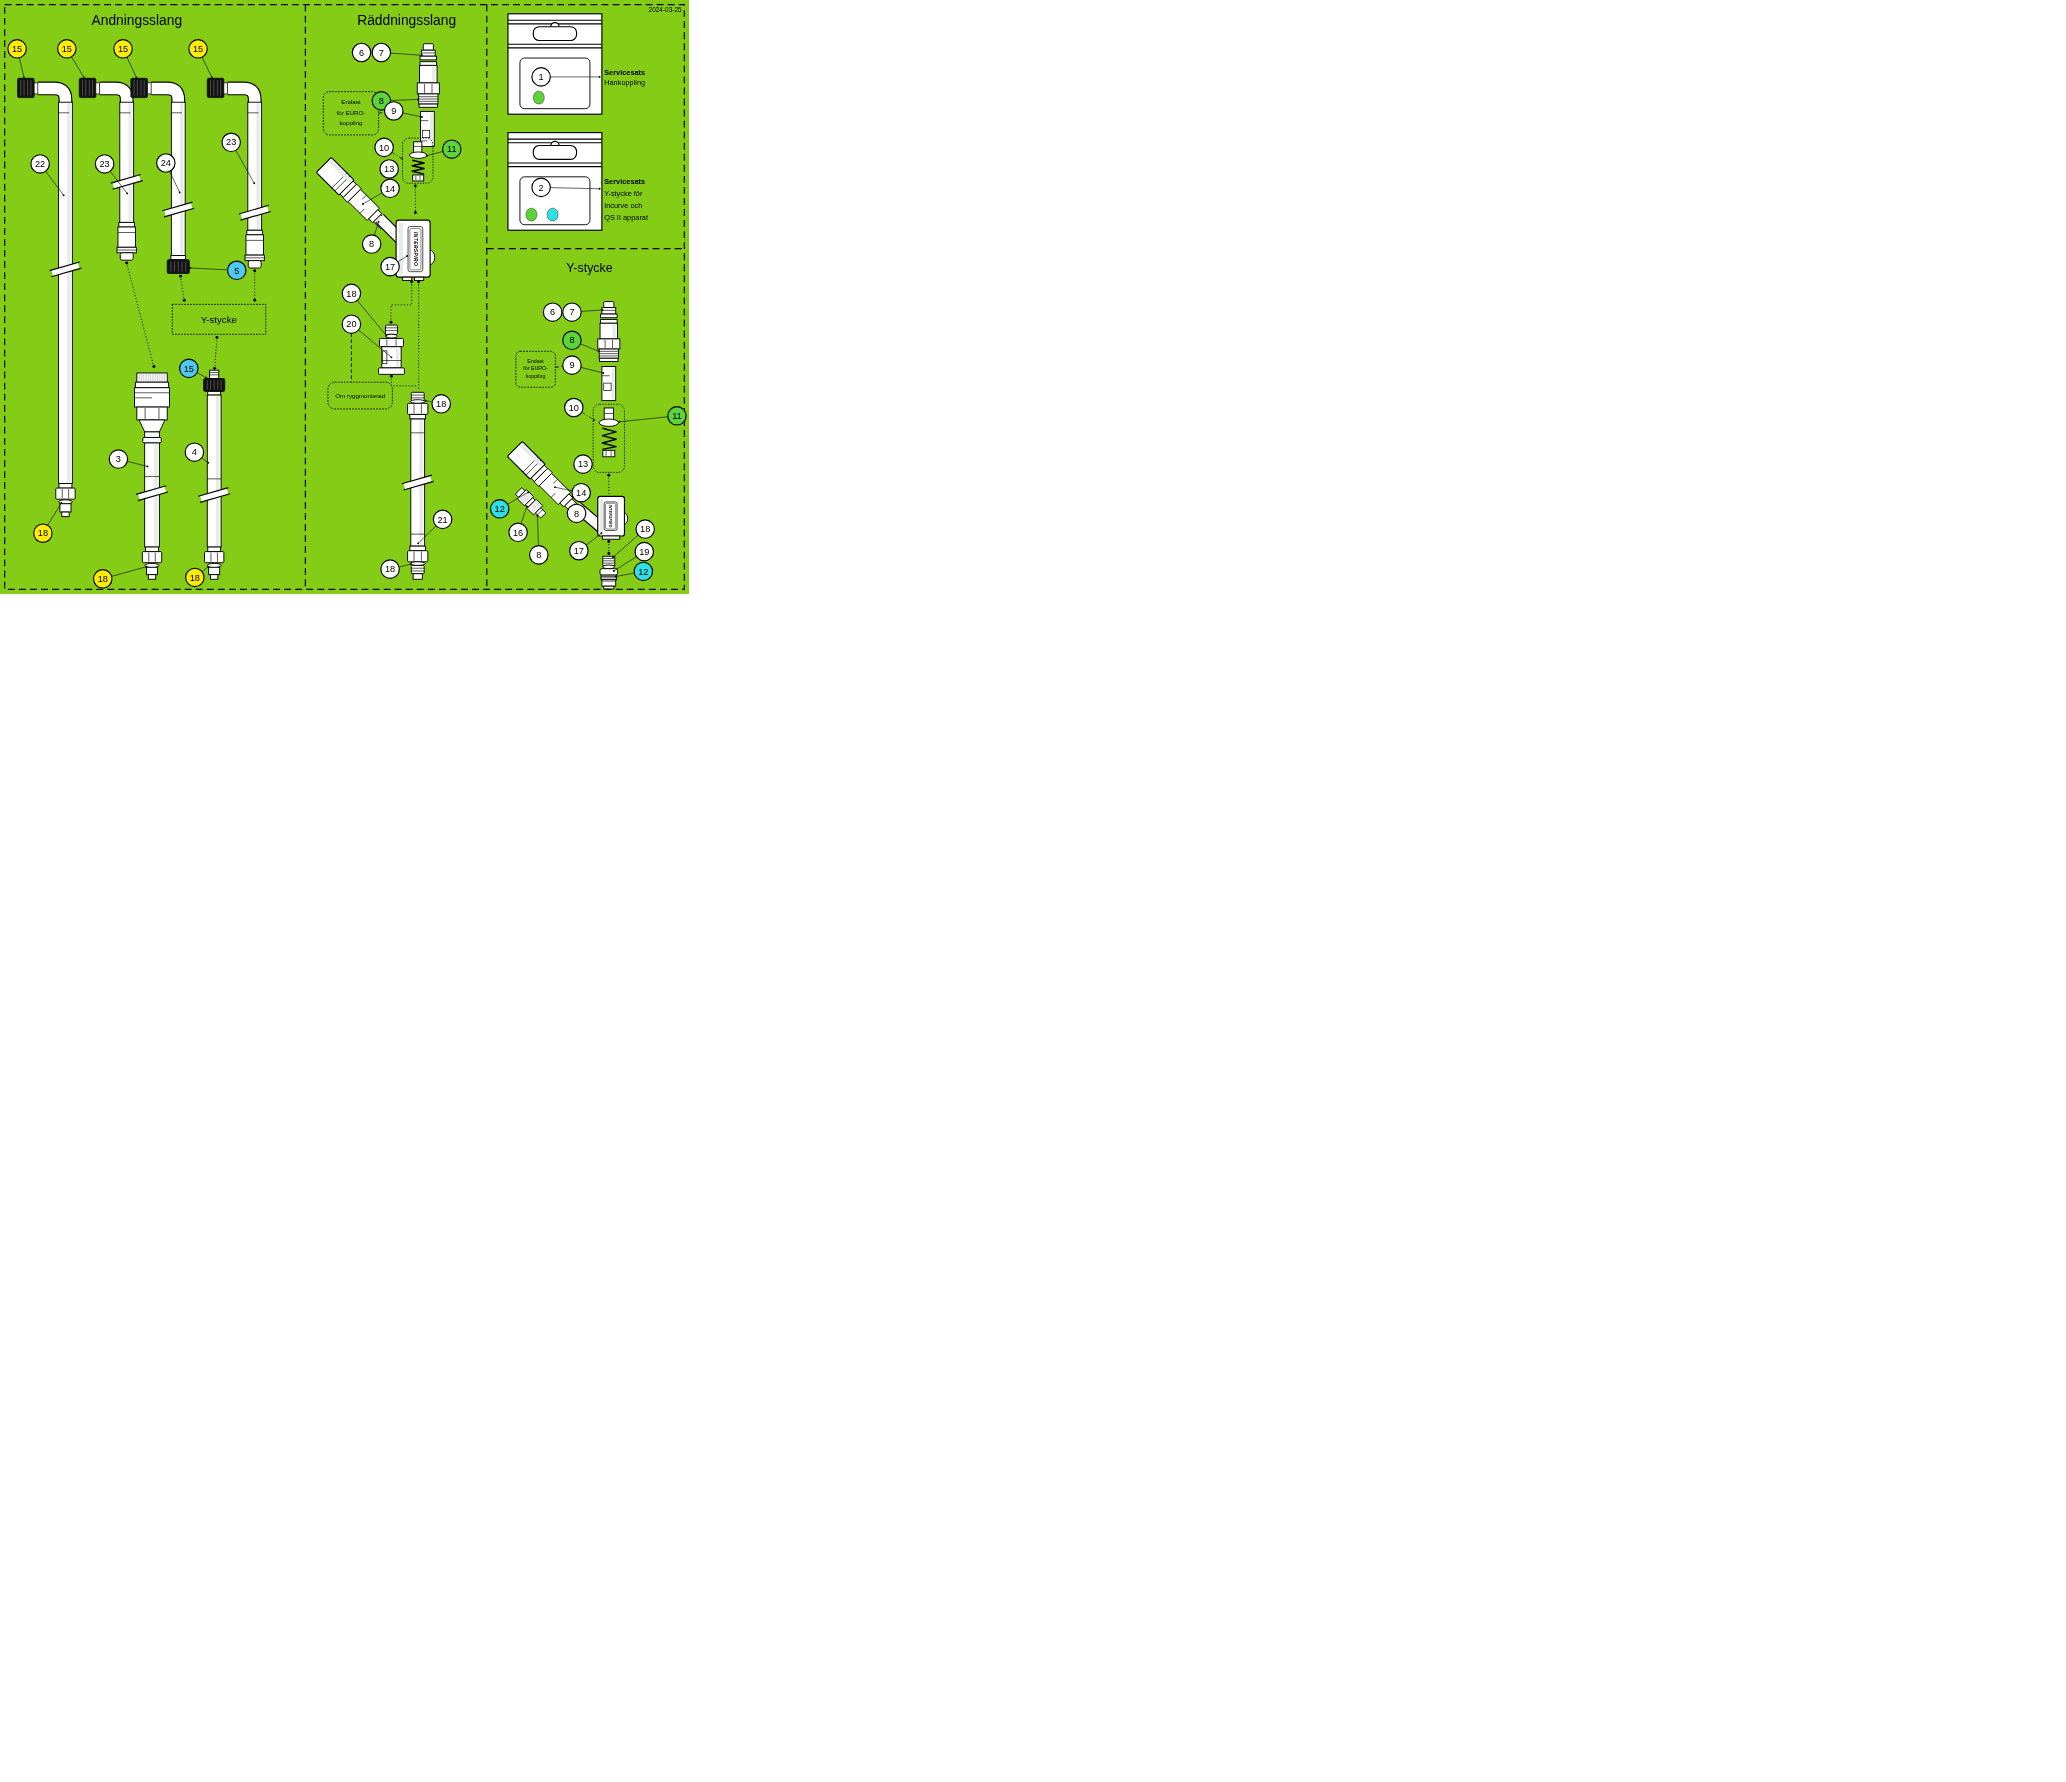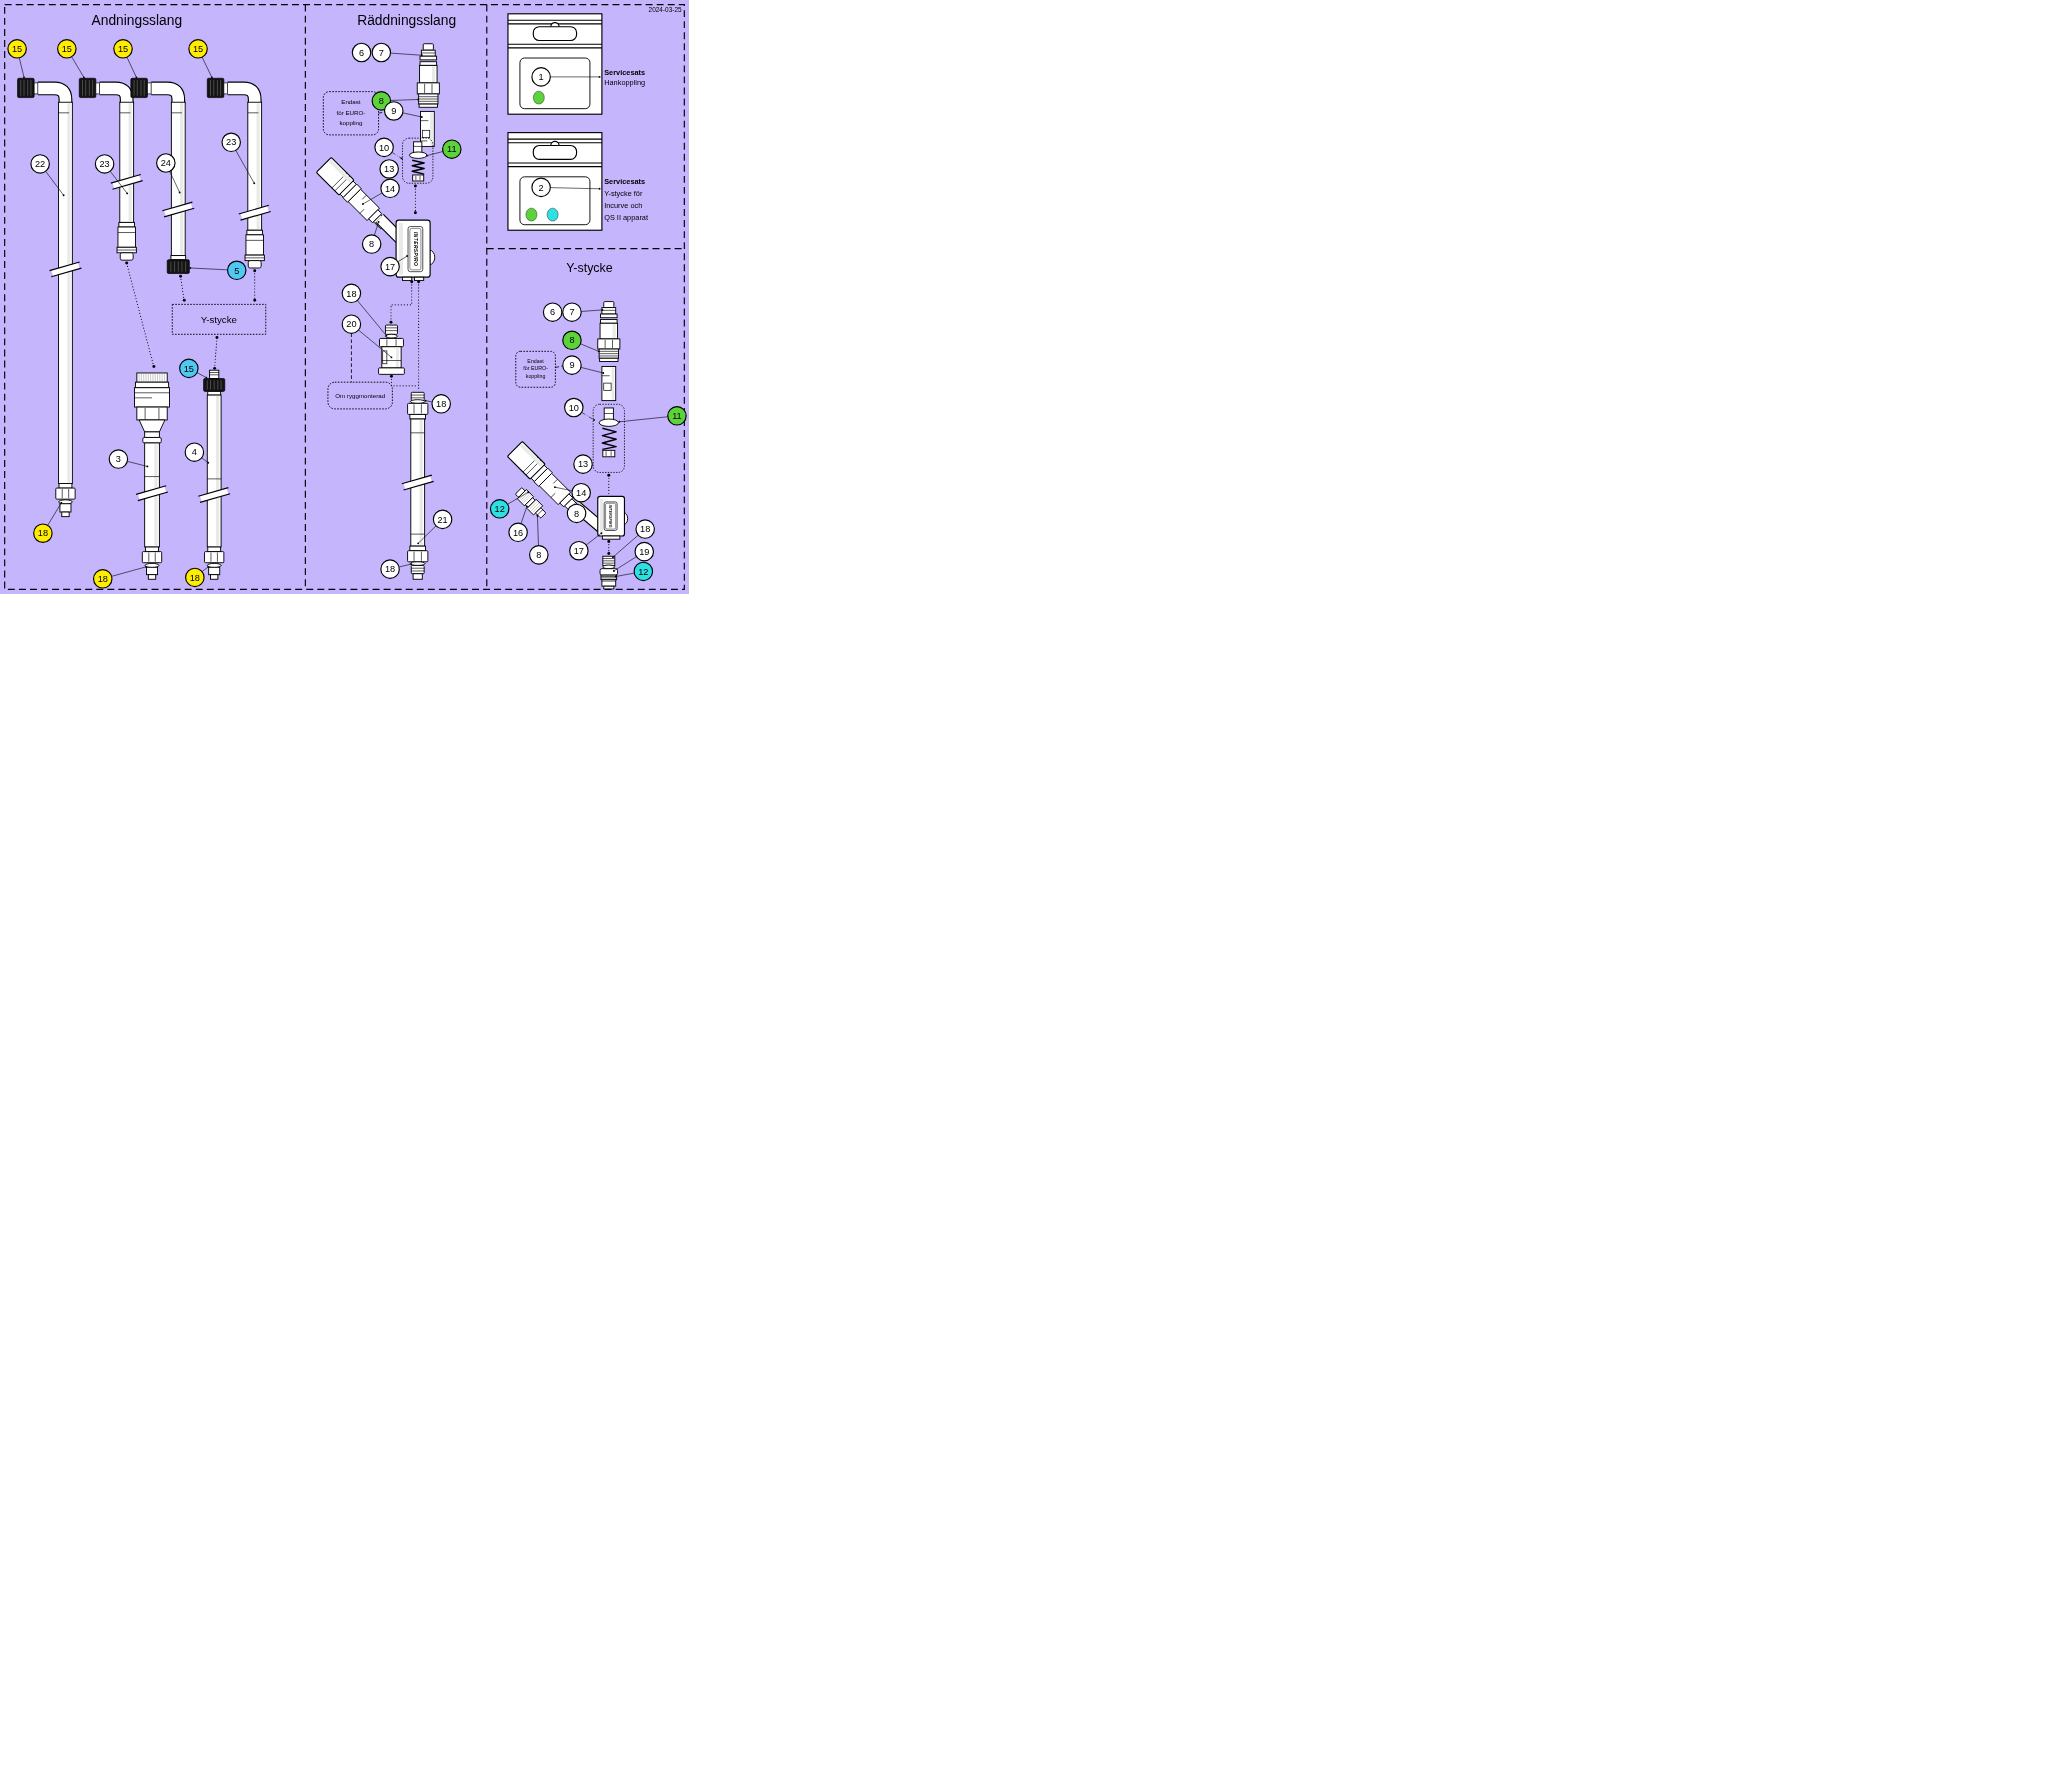--- a/index.html
+++ b/index.html
@@ -1,16 +1,16 @@
 <!DOCTYPE html>
 <html style="font-size:7.4px"><head>
 <meta charset="utf-8">
 <style>
   html,body{margin:0;padding:0;background:#fff;}
-  #canvas{position:relative;width:689px;height:594px;background:#c4b5fd;overflow:hidden;
+  #canvas{position:relative;width:689px;height:594px;background:#84cc16;overflow:hidden;
           font-family:"Liberation Sans",sans-serif;}
   svg{position:absolute;left:0;top:0;}
   text{fill:#000;font-family:"Liberation Sans",sans-serif;}
   .title{font-size:30px;}
   .subtitle{font-size:27px;}
   .date{font-size:14px;}
   .boxtext{font-size:21px;}
   .notetext{font-size:13.5px;}
   .notetext-sm{font-size:11.5px;}
   .kit-title{font-size:16px;font-weight:bold;}

